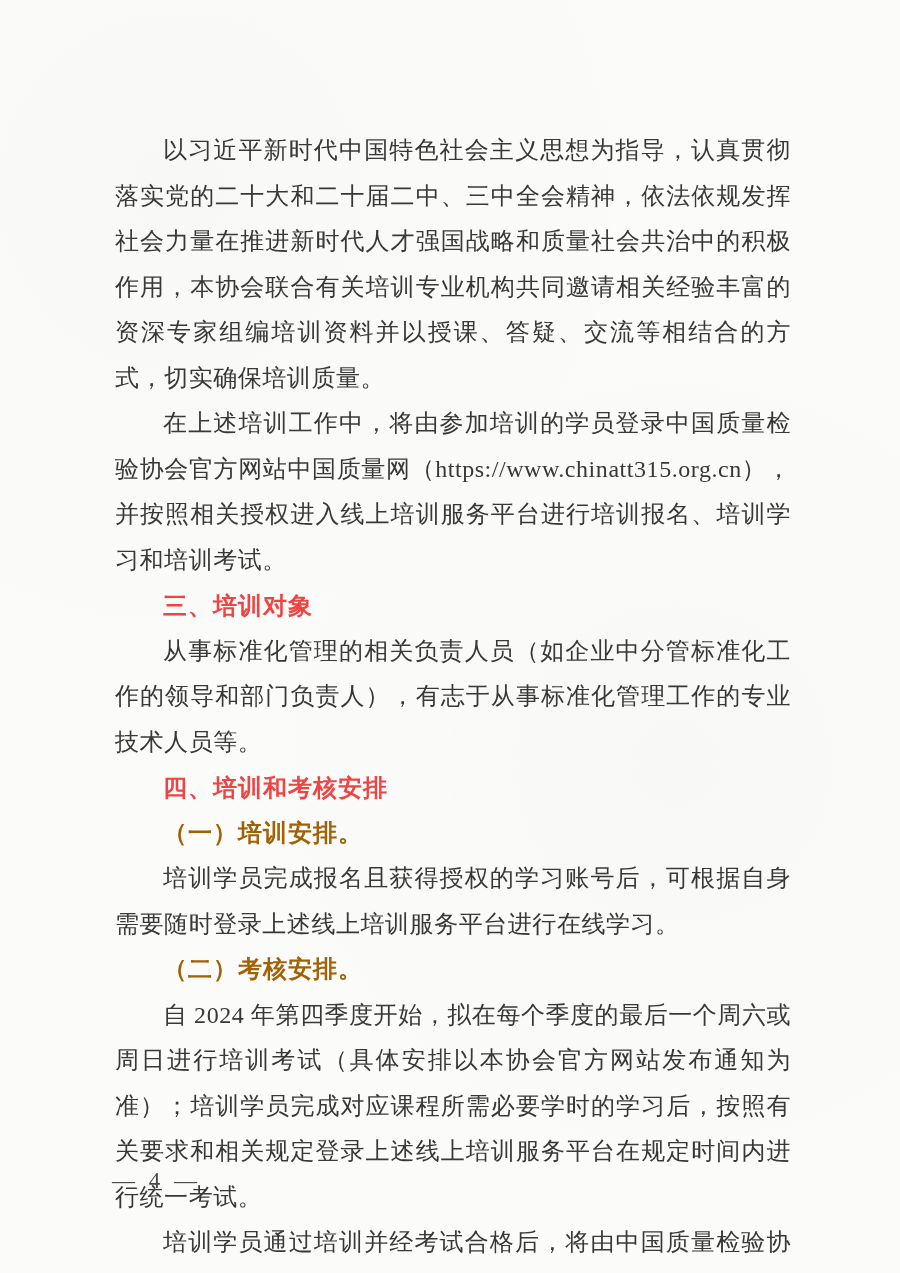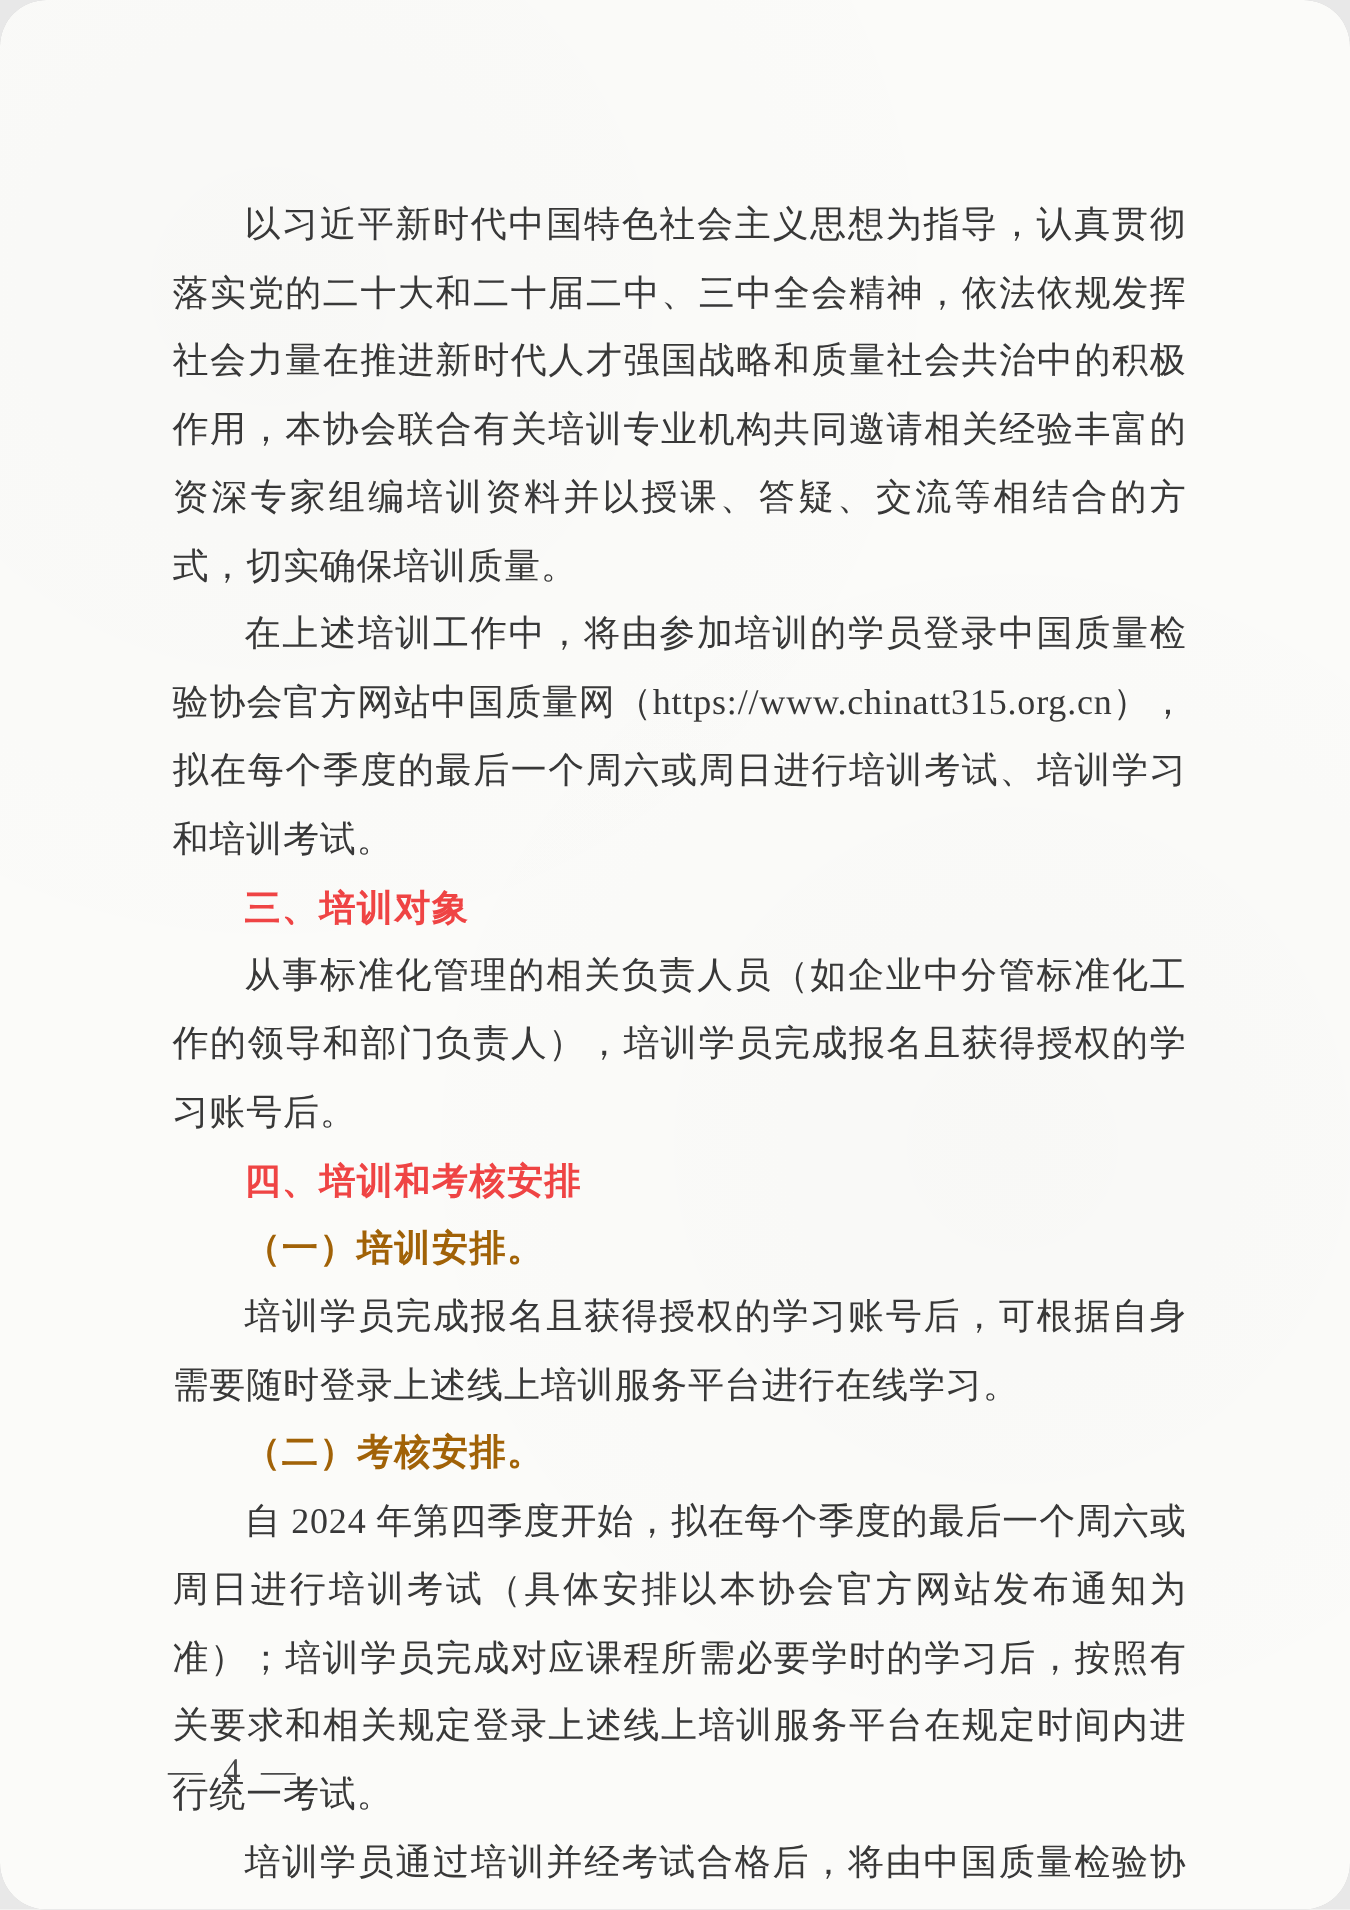--- a/index.html
+++ b/index.html
@@ -1,15 +1,15 @@
 <!DOCTYPE html>
 <html><head>
 <meta charset="utf-8">
 <style>
-  * { margin: 0; padding: 0; box-sizing: border-box; border-radius: 31px; }
+  * { margin: 0; padding: 0; box-sizing: border-box; }
   html, body { background: #e8e8e8; }
   body { font-family: "Liberation Serif", serif; }
 
   .page {
     position: relative;
     width: 900px;
     height: 1273px;
     margin: 0 auto;
     background: #fbfbf9;
     overflow: hidden;
@@ -70,25 +70,25 @@
   }
 </style>
 </head>
 <body>
 
 <div class="page">
 
   <div class="content">
     <p class="block">以习近平新时代中国特色社会主义思想为指导，认真贯彻落实党的二十大和二十届二中、三中全会精神，依法依规发挥社会力量在推进新时代人才强国战略和质量社会共治中的积极作用，本协会联合有关培训专业机构共同邀请相关经验丰富的资深专家组编培训资料并以授课、答疑、交流等相结合的方式，切实确保培训质量。</p>
 
-    <p class="block">在上述培训工作中，将由参加培训的学员登录中国质量检验协会官方网站中国质量网（https://www.chinatt315.org.cn），拟在每个季度的最后一个周六或周日进行培训考试、培训学习和培训考试。</p>
+    <p class="block">在上述培训工作中，将由参加培训的学员登录中国质量检验协会官方网站中国质量网（https://www.chinatt315.org.cn），并按照相关授权进入线上培训服务平台进行培训报名、培训学习和培训考试。</p>
 
     <p class="block heading">三、培训对象</p>
 
-    <p class="block">从事标准化管理的相关负责人员（如企业中分管标准化工作的领导和部门负责人），培训学员完成报名且获得授权的学习账号后。</p>
+    <p class="block">从事标准化管理的相关负责人员（如企业中分管标准化工作的领导和部门负责人），有志于从事标准化管理工作的专业技术人员等。</p>
 
     <p class="block heading">四、培训和考核安排</p>
 
     <p class="block subheading">（一）培训安排。</p>
 
     <p class="block">培训学员完成报名且获得授权的学习账号后，可根据自身需要随时登录上述线上培训服务平台进行在线学习。</p>
 
     <p class="block subheading">（二）考核安排。</p>
 
     <p class="block">自 2024 年第四季度开始，拟在每个季度的最后一个周六或周日进行培训考试（具体安排以本协会官方网站发布通知为准）；培训学员完成对应课程所需必要学时的学习后，按照有关要求和相关规定登录上述线上培训服务平台在规定时间内进行统一考试。</p>

